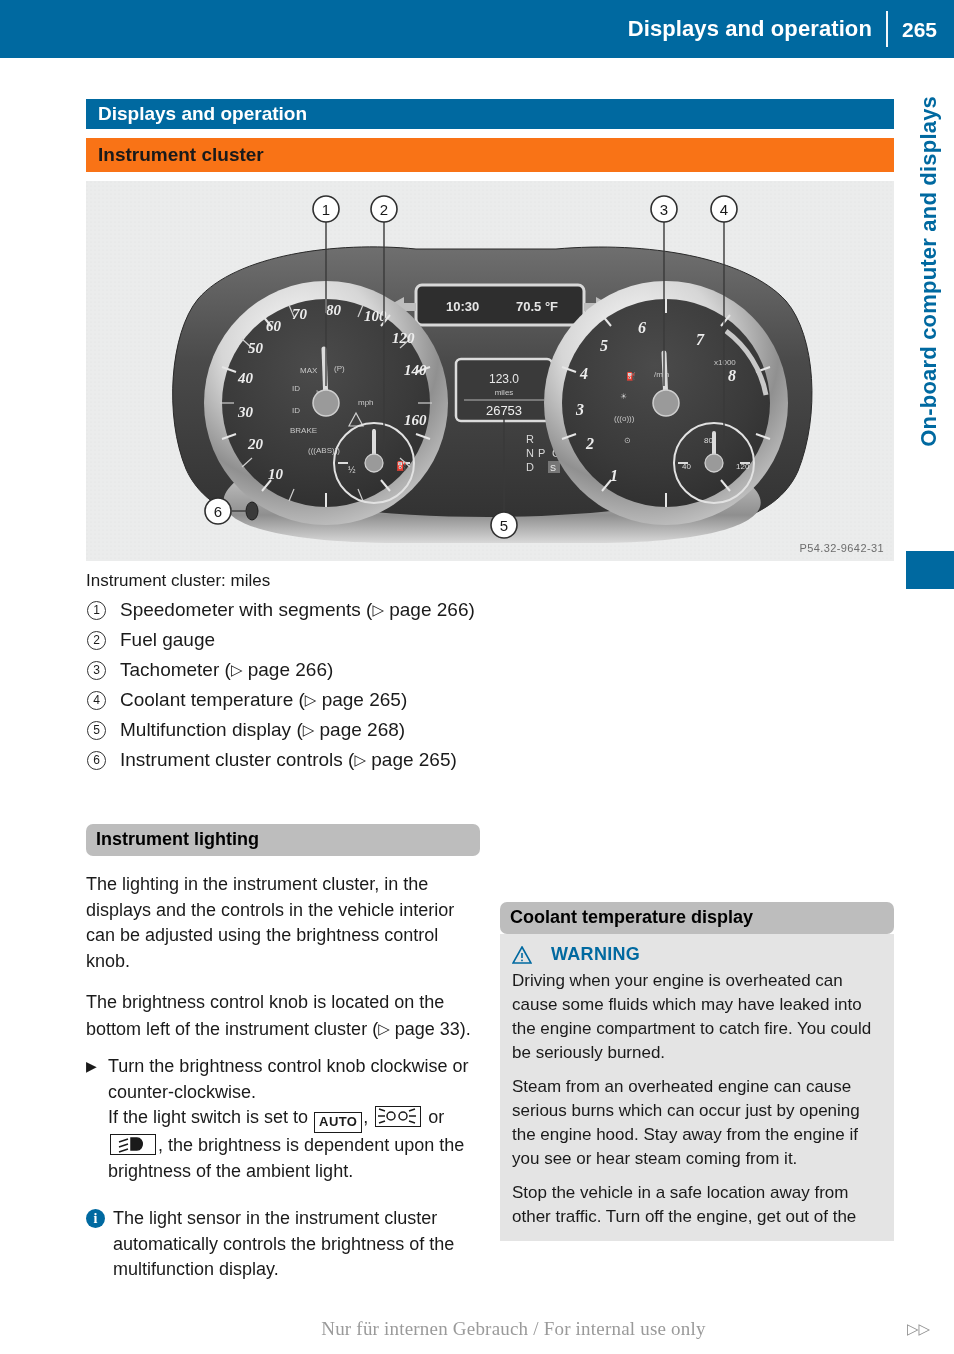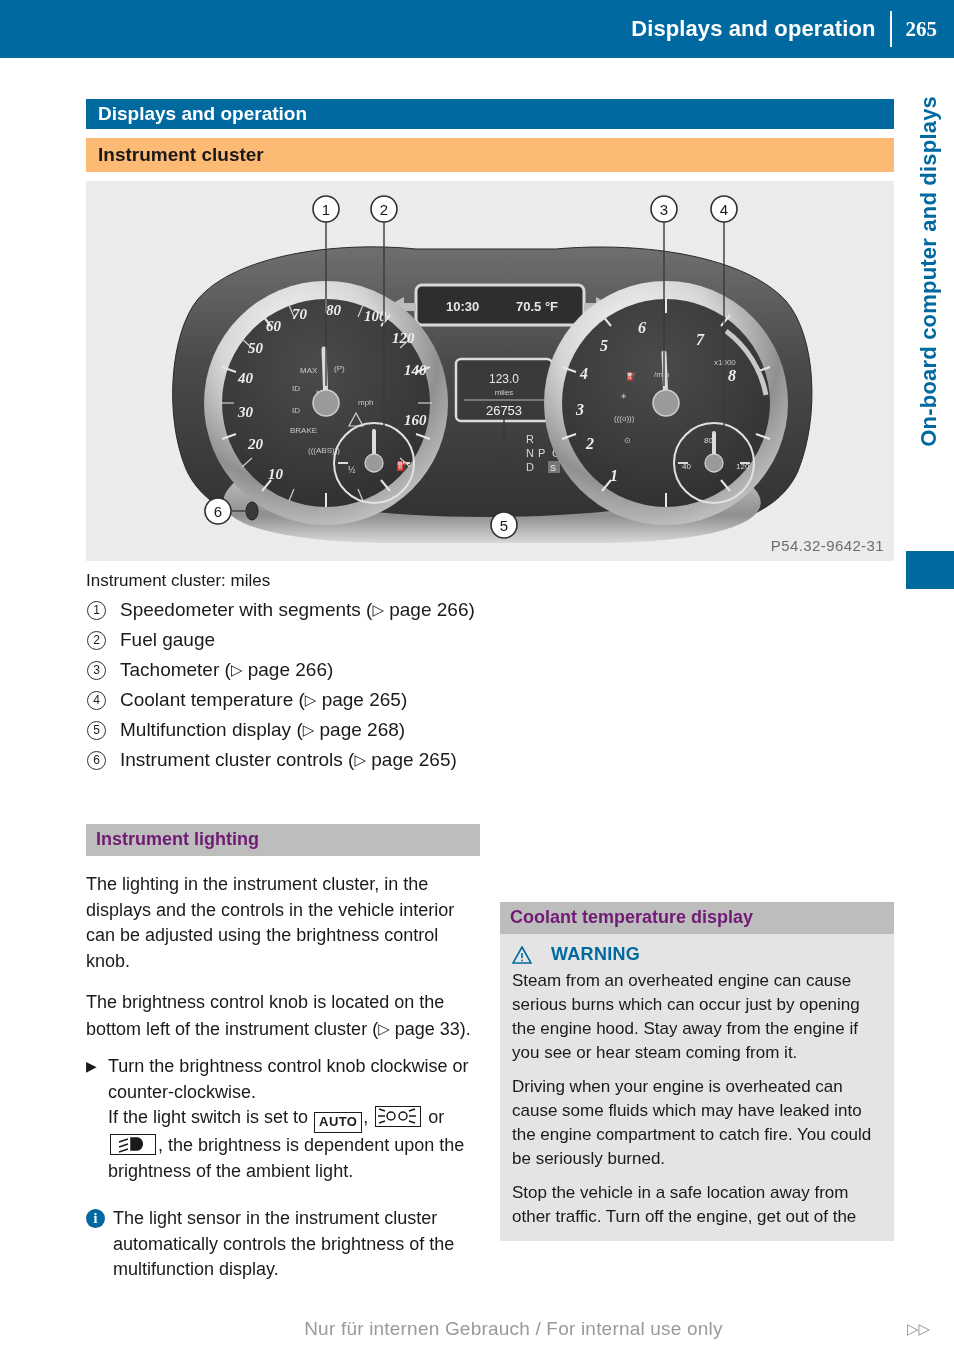--- a/index.html
+++ b/index.html
@@ -19,21 +19,21 @@
   }
   .running-header .rh-title {
     color: #ffffff; font-size: 22px; font-weight: bold;
     letter-spacing: .1px; padding-right: 14px; line-height: 1;
   }
   .running-header .rh-sep {
     width: 2px; height: 36px; background: #ffffff; opacity: .95;
   }
   .running-header .rh-page {
     color: #ffffff; font-size: 21px; font-weight: bold;
-    padding-left: 14px; padding-right: 17px; line-height: 1; font-family: Liberation Serif, serif;
+    padding-left: 14px; padding-right: 17px; line-height: 1;
   }
 
   
   .side-index {
     position: absolute; right: 0; top: 96px;
     width: 50px; height: 470px;
     display: flex; align-items: flex-start; justify-content: center;
   }
   .side-index .si-text {
     color: #0069a0; font-size: 22px; font-weight: bold;
@@ -49,35 +49,35 @@
 
   
   .content { position: absolute; left: 86px; top: 99px; width: 808px; }
 
   .chapter-bar {
     background: #0069a0; color: #ffffff;
     font-size: 19px; font-weight: bold;
     padding: 6px 12px 8px 12px; height: 30px; line-height: 18px;
   }
   .section-bar {
-    background: #fdba74; color: #1a1a1a;
+    background: #f97316; color: #1a1a1a;
     font-size: 19px; font-weight: bold;
     padding: 8px 12px 9px 12px; height: 34px; line-height: 18px;
     margin-top: 9px;
   }
 
   
   .figure {
     position: relative; margin-top: 9px;
     width: 808px; height: 380px;
     background: #eceded; overflow: hidden;
   }
   .fig-caption-code {
     position: absolute; right: 10px; bottom: 7px;
-    font-size: 15px; color: #6d6d6d; letter-spacing: .4px;
+    font-size: 11px; color: #6d6d6d; letter-spacing: .4px;
     font-family: "Liberation Sans", sans-serif;
   }
 
   
   .fig-subtitle {
     margin-top: 8px; font-size: 17px; color: #1a1a1a; line-height: 24px;
   }
   .legend { margin-top: 2px; }
   .legend-row {
     display: flex; align-items: flex-start;
@@ -99,23 +99,23 @@
   
   .columns {
     position: absolute; left: 86px; top: 824px;
     width: 808px; height: 460px;
   }
   .col { position: absolute; top: 0; width: 394px; }
   .col-left { left: 0; }
   .col-right { left: 414px; }
 
   .sub-bar {
-    background: #bdbdbd; color: #701a75;
+    background: #bdbdbd; color: #000000;
     font-size: 18px; font-weight: bold;
-    padding: 5px 10px 6px 10px; line-height: 21px;
+    padding: 5px 10px 6px 10px; line-height: 21px; border-radius: 7px;
   }
   p.body {
     font-size: 18px; line-height: 25.5px; color: #1a1a1a;
     margin-top: 16px;
   }
 
   .step {
     display: flex; margin-top: 12px;
     font-size: 18px; line-height: 25.5px; color: #1a1a1a;
   }
@@ -165,21 +165,21 @@
   .warning-box p:first-of-type { margin-top: 4px; }
 
   
   .footer {
     position: absolute; left: 0; top: 1318px; width: 954px;
     display: flex; align-items: center;
   }
   .footer-text {
     flex: 1 1 auto; text-align: center; padding-left: 120px;
     color: #9a9a9a; font-size: 19px; letter-spacing: .2px;
-    font-family: Liberation Sans, sans-serif;
+    font-family: Liberation Serif, serif;
   }
   .footer-mark {
     flex: 0 0 auto; padding-right: 24px; color: #8d8d8d; font-size: 15px;
   }
 </style>
 </head>
 <body>
 
 <div class="page">
 
@@ -504,22 +504,22 @@
 
       <div class="warning-box">
         <div class="warning-head">
           <svg width="20" height="18" viewBox="0 0 20 18">
             <path d="M10 1 L19 17 L1 17 Z" fill="none" stroke="#0069a0" stroke-width="1.6"></path>
             <line x1="10" y1="7" x2="10" y2="12" stroke="#0069a0" stroke-width="1.6"></line>
             <circle cx="10" cy="14.4" r="0.9" fill="#0069a0"></circle>
           </svg>
           <span>WARNING</span>
         </div>
+        <p>Driving when your engine is overheated can cause some fluids which may have leaked into the engine compartment to catch fire. You could be seriously burned.</p>
         <p>Steam from an overheated engine can cause serious burns which can occur just by opening the engine hood. Stay away from the engine if you see or hear steam coming from it.</p>
-        <p>Driving when your engine is overheated can cause some fluids which may have leaked into the engine compartment to catch fire. You could be seriously burned.</p>
         <p>Stop the vehicle in a safe location away from other traffic. Turn off the engine, get out of the</p>
       </div>
     </div>
   </div>
 
   <div class="footer">
     <div class="footer-text">Nur für internen Gebrauch / For internal use only</div>
     <div class="footer-mark">▷▷</div>
   </div>
 

